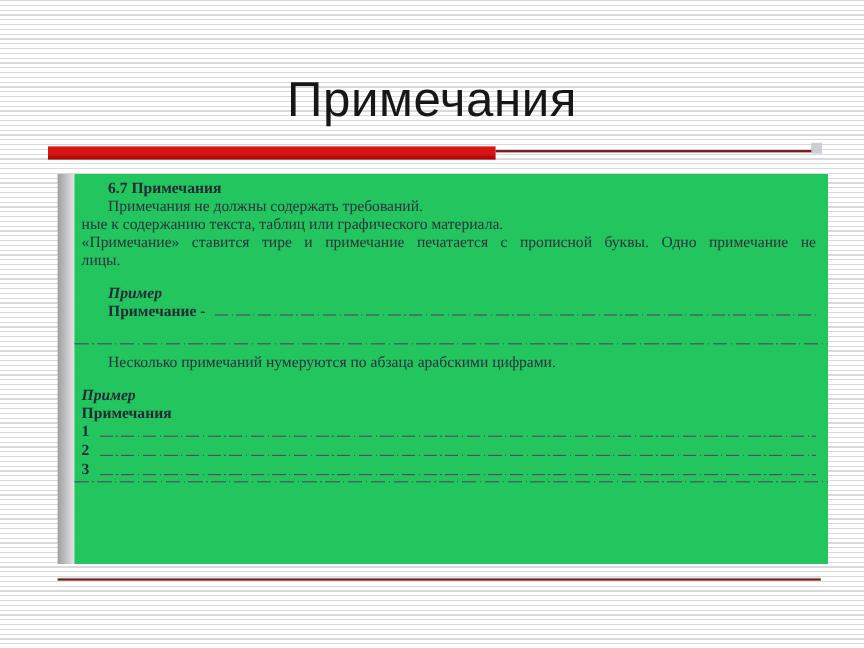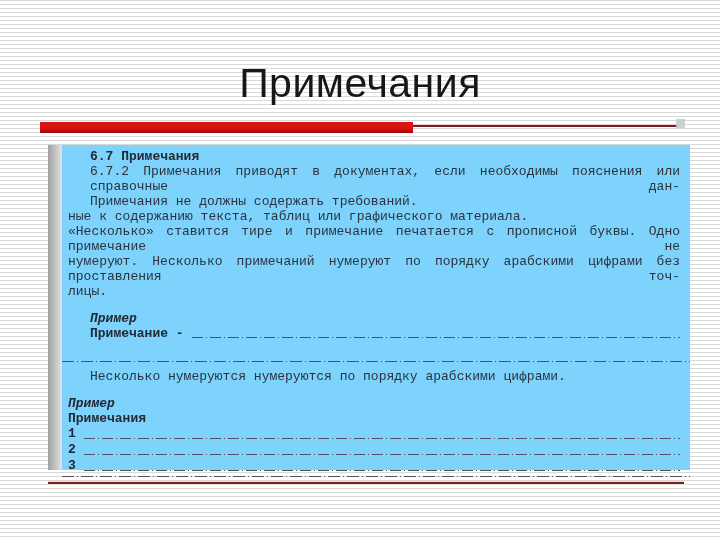--- a/index.html
+++ b/index.html
@@ -14,22 +14,22 @@
     color:#171717;font-family:"Liberation Sans",sans-serif;
   }
   .rule-bar{position:absolute;left:40px;top:122px;width:373px;height:11px;
     background:linear-gradient(to bottom,#d81414 0 55%,#9e0505 100%);}
   .rule-line{position:absolute;left:413px;top:125px;width:264px;height:2px;background:#7d1d1d;}
   .rule-end{position:absolute;left:676px;top:119px;width:9px;height:9px;background:#c3c7cb;opacity:.85;}
   .page-shadow{position:absolute;left:48px;top:145px;width:14px;height:325px;
     background:linear-gradient(to right,#9f9f9f,#e4e4e4);}
   .page{
     position:absolute;left:62px;top:145px;width:628px;height:325px;box-sizing:border-box;
-    background:#7dd3fc;padding:4px 10px 0 6px;
-    font-family:Liberation Mono, monospace;font-size:13px;line-height:15px;color:#2c323e;
+    background:#22c55e;padding:4px 10px 0 6px;
+    font-family:Liberation Serif, serif;font-size:13px;line-height:15px;color:#2c323e;
   }
   .ln{margin:0;}
   .indent{padding-left:22px;}
   .just{text-align:justify;text-align-last:justify;}
   .b{font-weight:bold;color:#232a36;}
   .bi{font-weight:bold;font-style:italic;color:#232a36;margin-top:12px;}
   .fill{display:flex;}
   .fill .dash{flex:1;align-self:flex-end;height:1px;margin-bottom:3px;margin-left:8px;
     background:repeating-linear-gradient(to right,#4d525e 0 11px,rgba(0,0,0,0) 11px 14px,#4d525e 14px 15px,rgba(0,0,0,0) 15px 18px);}
   .hrline{height:1px;margin:20px -10px 7px -6px;
@@ -48,36 +48,34 @@
 <h1 class="title">Примечания</h1>
 
 <div class="rule-bar"></div>
 <div class="rule-line"></div>
 <div class="rule-end"></div>
 
 <div class="page-shadow"></div>
 
 <div class="page">
   <div class="ln indent b">6.7 Примечания</div>
-  <div class="ln indent just">6.7.2 Примечания приводят в документах, если необходимы пояснения или справочные дан-</div>
   <div class="ln indent">Примечания не должны содержать требований.</div>
   <div class="ln">ные к содержанию текста, таблиц или графического материала.</div>
-  <div class="ln just">«Несколько» ставится тире и примечание печатается с прописной буквы. Одно примечание не</div>
-  <div class="ln just">нумеруют. Несколько примечаний нумеруют по порядку арабскими цифрами без проставления точ-</div>
+  <div class="ln just">«Примечание» ставится тире и примечание печатается с прописной буквы. Одно примечание не</div>
   <div class="ln">лицы.</div>
 
   <div class="ln indent bi">Пример</div>
   <div class="ln indent fill">
     <span class="b">Примечание -</span>
     <span class="dash"></span>
   </div>
 
   <div class="hrline"></div>
 
-  <div class="ln indent">Несколько нумеруются нумеруются по порядку арабскими цифрами.</div>
+  <div class="ln indent">Несколько примечаний нумеруются по абзаца арабскими цифрами.</div>
   <div class="ln bi">Пример</div>
   <div class="ln b">Примечания</div>
 
   <div class="ln item fill">
     <span class="b">1</span>
     <span class="dash"></span>
   </div>
   <div class="ln item fill">
     <span class="b">2</span>
     <span class="dash"></span>

